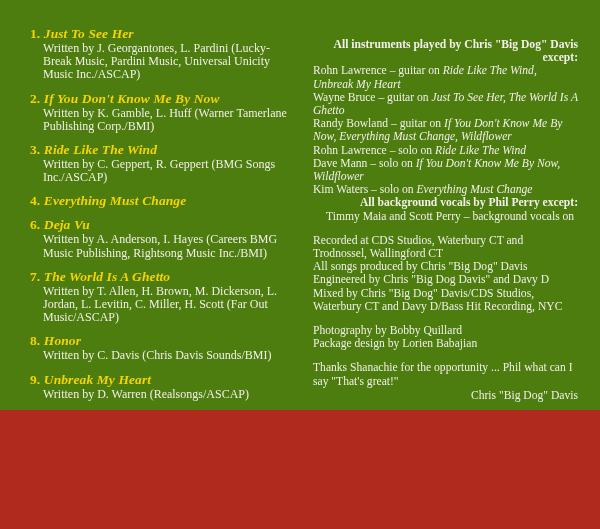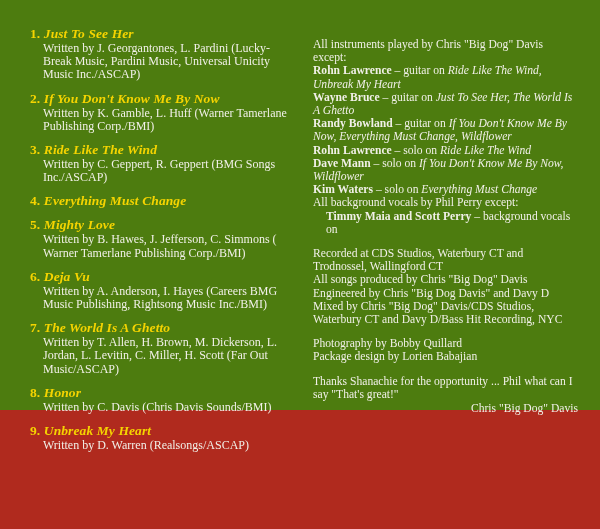--- a/index.html
+++ b/index.html
@@ -42,22 +42,22 @@
     padding-left:13px;
     margin-top:1px;
   }
 
   .credits-block{
     color:#f1f0e8;
     font-size:11.6px;
     line-height:13.2px;
     margin-bottom:11px;
   }
-  .credits-block .lead{font-weight:normal;}
-  .credits-block .name{font-weight:bold;}
+  .credits-block .lead{font-weight:bold;text-align:right;}
+  .credits-block .name{font-weight:normal;}
   .credits-block em{font-style:italic;}
   .credits-line{margin:0;}
   .indent{padding-left:13px;}
 
   .sign{
     text-align:right;
     color:#f1f0e8;
     font-size:11.6px;
     line-height:13.2px;
     margin-top:1px;
@@ -96,27 +96,20 @@
         <div class="track-credit">Written by C. Geppert, R. Geppert (BMG Songs Inc./ASCAP)</div>
       </div>
 
       <div class="track">
         <div class="track-title">
           <span class="num">4.</span>
           <em>Everything Must Change</em>
         </div>
       </div>
 
-      <div class="track">
-        <div class="track-title">
-          <span class="num">5.</span>
-          <em>Mighty Love</em>
-        </div>
-        <div class="track-credit">Written by B. Hawes, J. Jefferson, C. Simmons ( Warner Tamerlane Publishing Corp./BMI)</div>
-      </div>
 
       <div class="track">
         <div class="track-title">
           <span class="num">6.</span>
           <em>Deja Vu</em>
         </div>
         <div class="track-credit">Written by A. Anderson, I. Hayes (Careers BMG Music Publishing, Rightsong Music Inc./BMI)</div>
       </div>
 
       <div class="track">

